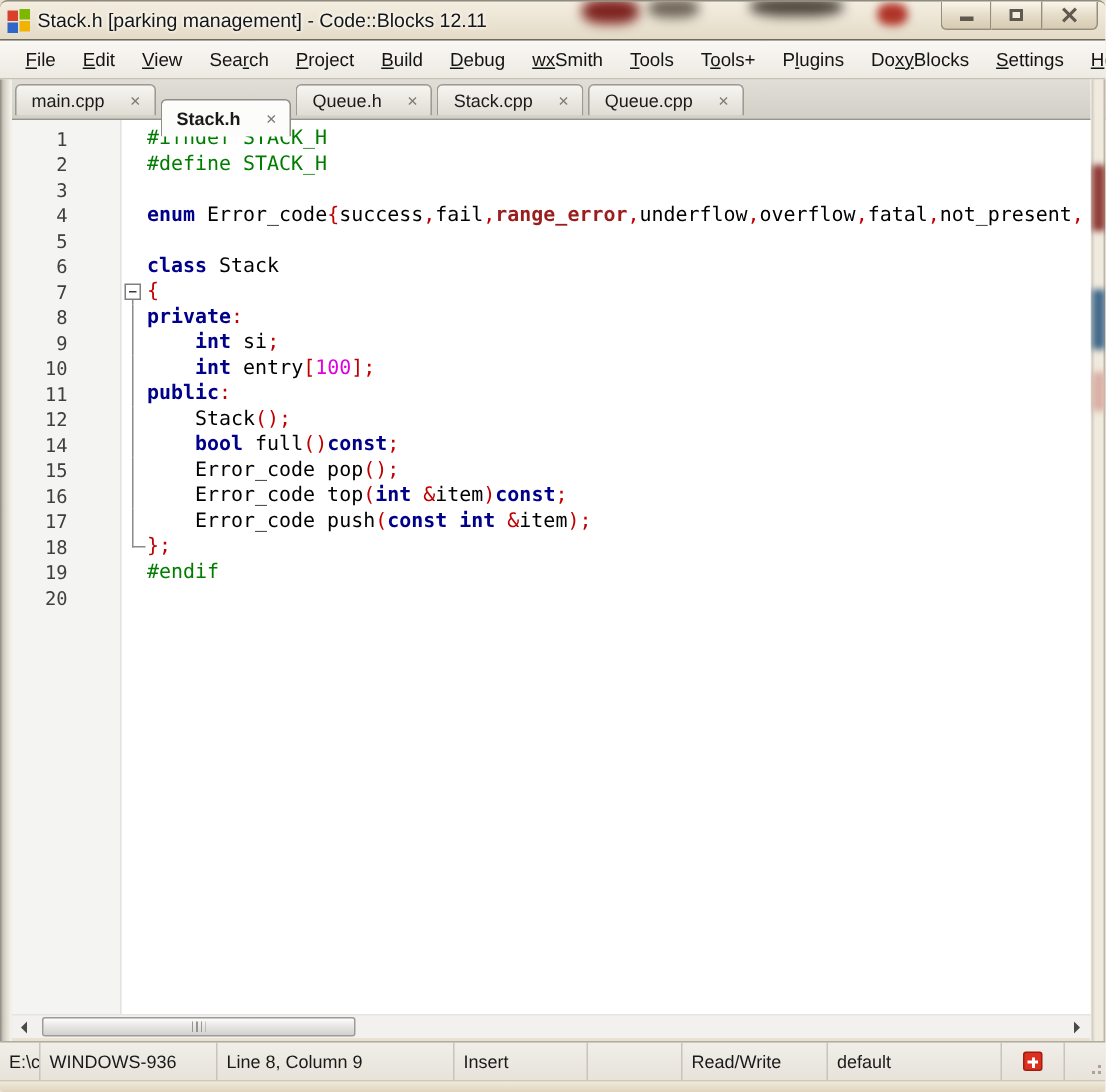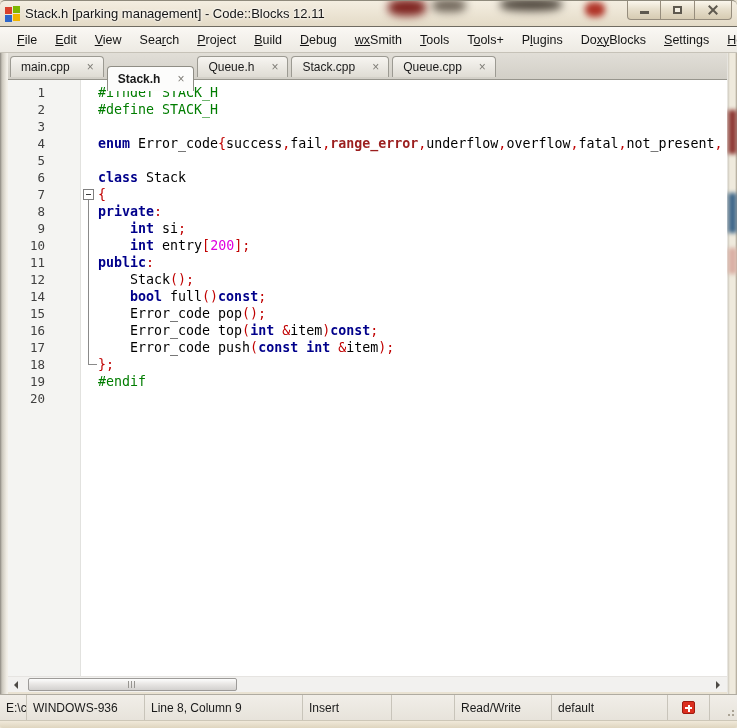--- a/index.html
+++ b/index.html
@@ -301,21 +301,21 @@
       <div class="crow">
         <span class="num">9</span>
         <span class="gsp"></span>
         <span class="fold mid"></span>
         <span class="code"><span class="tk-pl">    </span><span class="tk-kw">int</span><span class="tk-pl"> si</span><span class="tk-op">;</span></span>
       </div>
       <div class="crow">
         <span class="num">10</span>
         <span class="gsp"></span>
         <span class="fold mid"></span>
-        <span class="code"><span class="tk-pl">    </span><span class="tk-kw">int</span><span class="tk-pl"> entry</span><span class="tk-op">[</span><span class="tk-num">200</span><span class="tk-op">];</span></span>
+        <span class="code"><span class="tk-pl">    </span><span class="tk-kw">int</span><span class="tk-pl"> entry</span><span class="tk-op">[</span><span class="tk-num">100</span><span class="tk-op">];</span></span>
       </div>
       <div class="crow">
         <span class="num">11</span>
         <span class="gsp"></span>
         <span class="fold mid"></span>
         <span class="code"><span class="tk-kw">public</span><span class="tk-op">:</span></span>
       </div>
       <div class="crow">
         <span class="num">12</span>
         <span class="gsp"></span>

